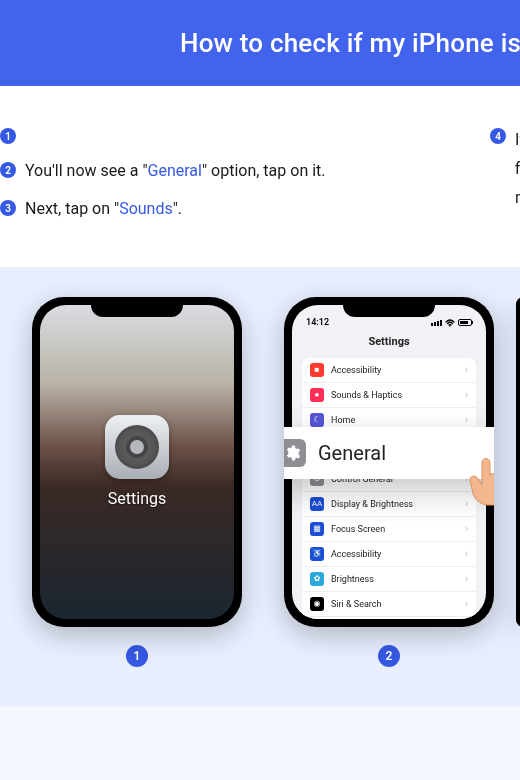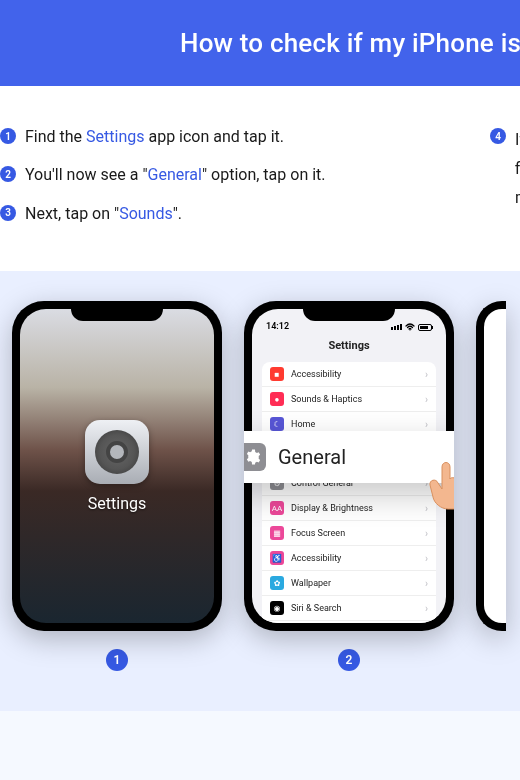--- a/index.html
+++ b/index.html
@@ -69,20 +69,21 @@
     padding: 30px 0 40px 12px;
     display: flex;
     gap: 22px;
     align-items: flex-start;
   }
   .phone-col {
     display: flex;
     flex-direction: column;
     align-items: center;
     gap: 18px;
+    margin-left: 20px;
   }
   .phone {
     width: 210px;
     height: 330px;
     background: #000;
     border-radius: 32px;
     position: relative;
     box-shadow: 0 8px 28px rgba(0,0,0,.25);
     overflow: hidden;
   }
@@ -175,21 +176,21 @@
     width:14px; height:14px; border-radius:3px;
     display:flex; align-items:center; justify-content:center;
     color:#fff; font-size:8px; flex-shrink:0;
   }
   .row .label { flex:1; }
   .row .chev { color:#c0c0c6; font-size:10px; }
 
   .ico.red{background:#ff3b30;}
   .ico.pink{background:#ff2d55;}
   .ico.indigo{background:#5856d6;}
-  .ico.blue{background:#ec4899;}
+  .ico.blue{background:#1d4ed8;}
   .ico.cyan{background:#2aa9e0;}
   .ico.gray{background:#8e8e93;}
   .ico.black{background:#000;}
 
   
   .popout {
     position:absolute;
     left: -22px; right:-22px;
     top: 130px;
     background:#fff;
@@ -237,21 +238,20 @@
 <body>
 
 <div class="header">
   <span>How to check if my iPhone is unlocked in Settings</span>
 </div>
 
 <div class="steps">
   <div class="steps-left" id="steps-left">
       <div class="step">
         <span class="step-num">1</span>
-    <span class="step-text">Find the <span class="kw">Settings</span> app icon and tap it.</span>
       </div>
       <div class="step">
         <span class="step-num">2</span>
     <span class="step-text">You'll now see a "<span class="kw">General</span>" option, tap on it.</span>
       </div>
       <div class="step">
         <span class="step-num">3</span>
     <span class="step-text">Next, tap on "<span class="kw">Sounds</span>".</span>
       </div>
     </div>
@@ -339,21 +339,21 @@
       <div class="label">Focus Screen</div>
       <div class="chev">›</div>
               </div>
               <div class="row">
                 <div class="ico blue">♿</div>
       <div class="label">Accessibility</div>
       <div class="chev">›</div>
               </div>
               <div class="row">
                 <div class="ico cyan">✿</div>
-      <div class="label">Wallpaper</div>
+      <div class="label">Brightness</div>
       <div class="chev">›</div>
               </div>
               <div class="row">
                 <div class="ico black">◉</div>
       <div class="label">Siri &amp; Search</div>
       <div class="chev">›</div>
               </div>
               <div class="row">
       
       </div>

